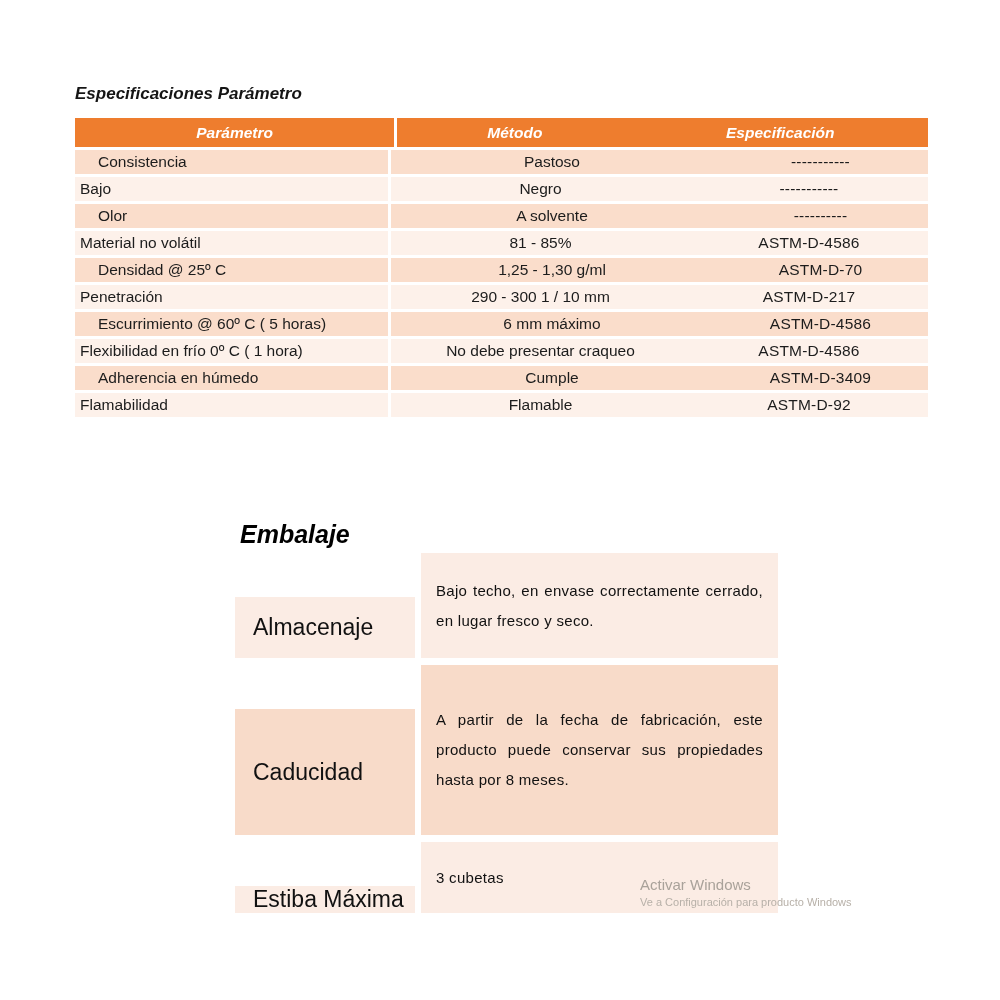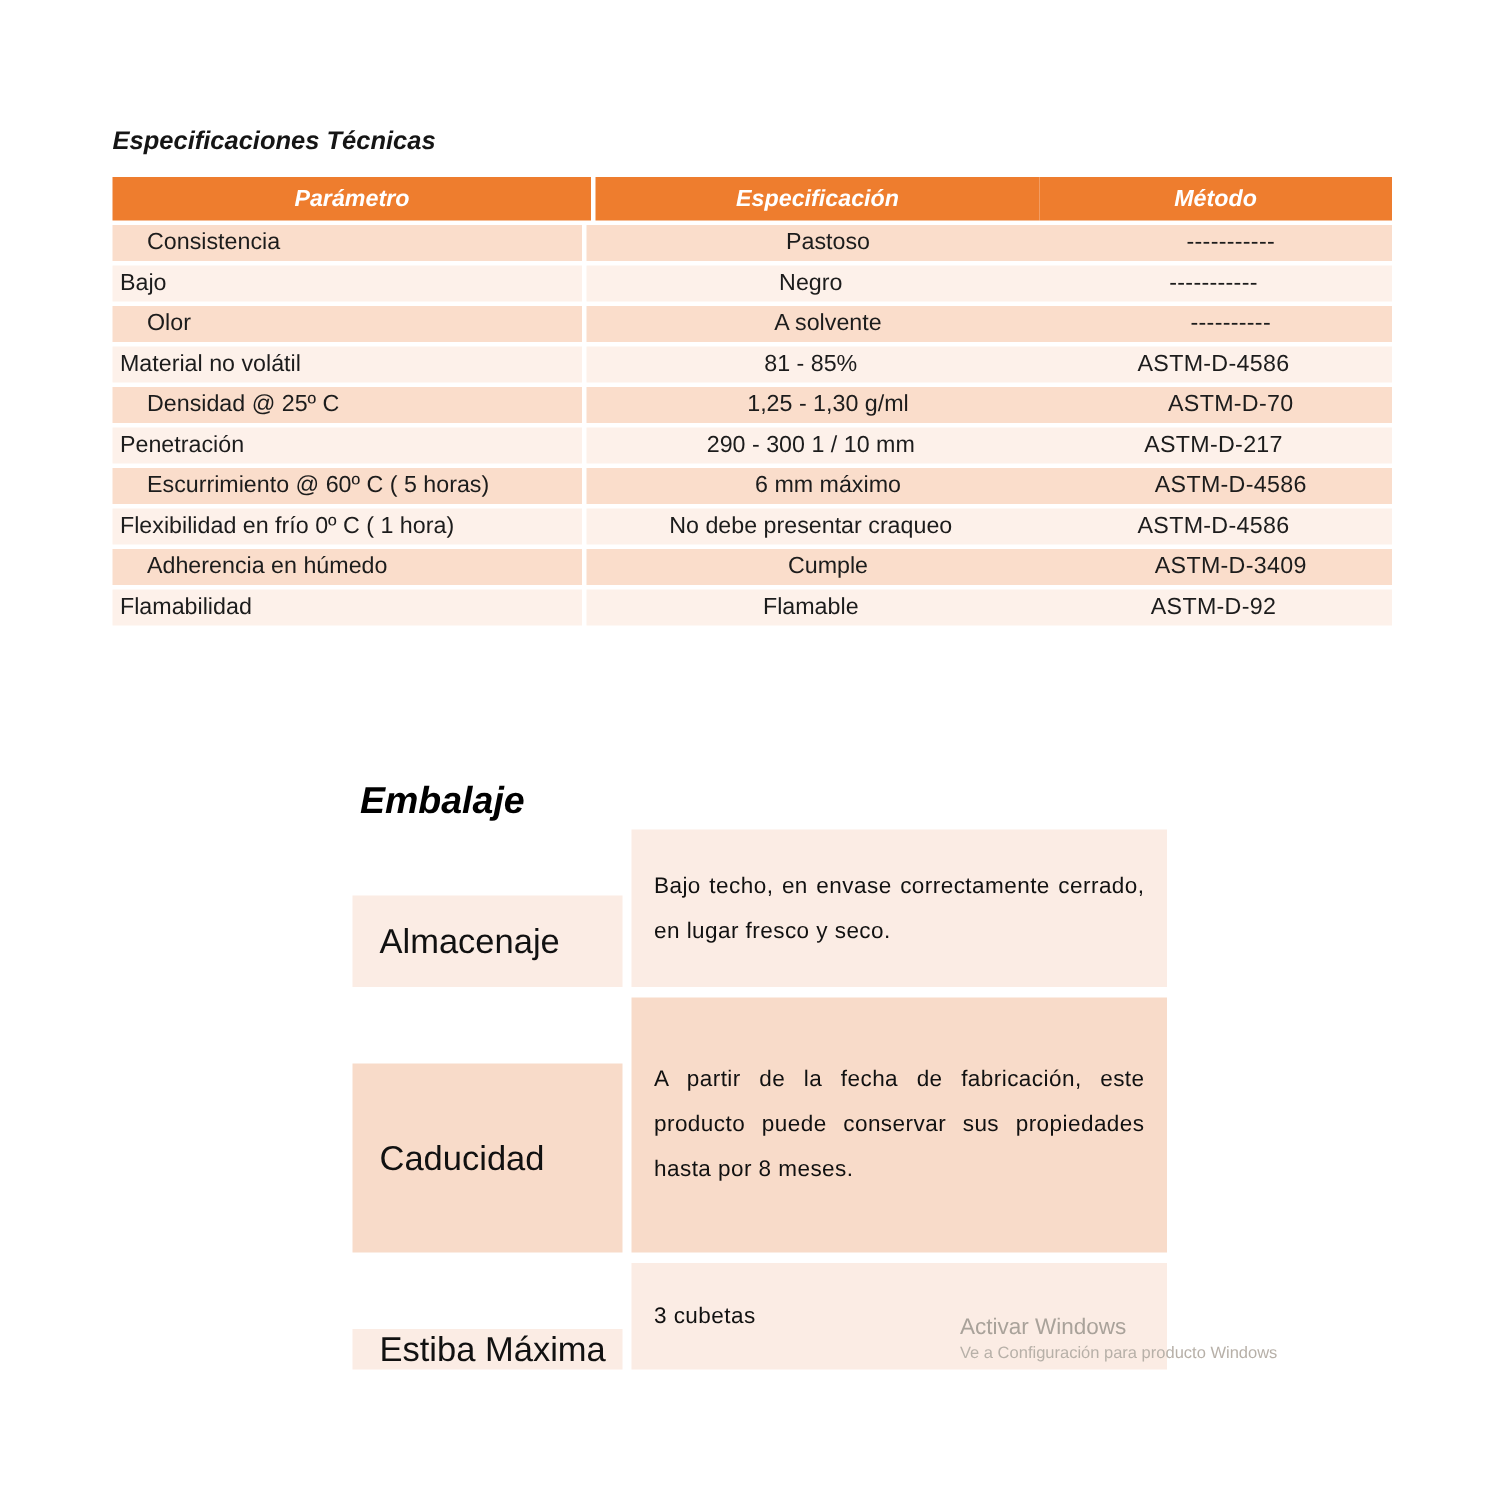--- a/index.html
+++ b/index.html
@@ -117,27 +117,27 @@
   .pack-row:nth-child(3) .pack-value .txt { text-align: left; }
 
   
   .watermark { position: absolute; left: 640px; top: 876px; }
   .wm-line1 { font-size: 15px; color: #A9A29A; }
   .wm-line2 { font-size: 11px; color: #B7B0A8; margin-top: 3px; }
 </style>
 </head>
 <body>
 
-<div class="spec-title">Especificaciones Técnicas</div>
+<div class="spec-title">Especificaciones Parámetro</div>
 
 <div class="spec-table">
   <div class="spec-header-row">
     <div class="hcell c1">Parámetro</div>
+    <div class="hcell c3">Método</div>
     <div class="hcell c2">Especificación</div>
-    <div class="hcell c3">Método</div>
   </div>
 
 <div class="spec-row dark">
       <div class="cell param">Consistencia</div>
       <div class="cell spec">Pastoso</div>
       <div class="cell method">-----------</div>
     </div>
     <div class="spec-row light">
       <div class="cell param">Bajo</div>
       <div class="cell spec">Negro</div>

